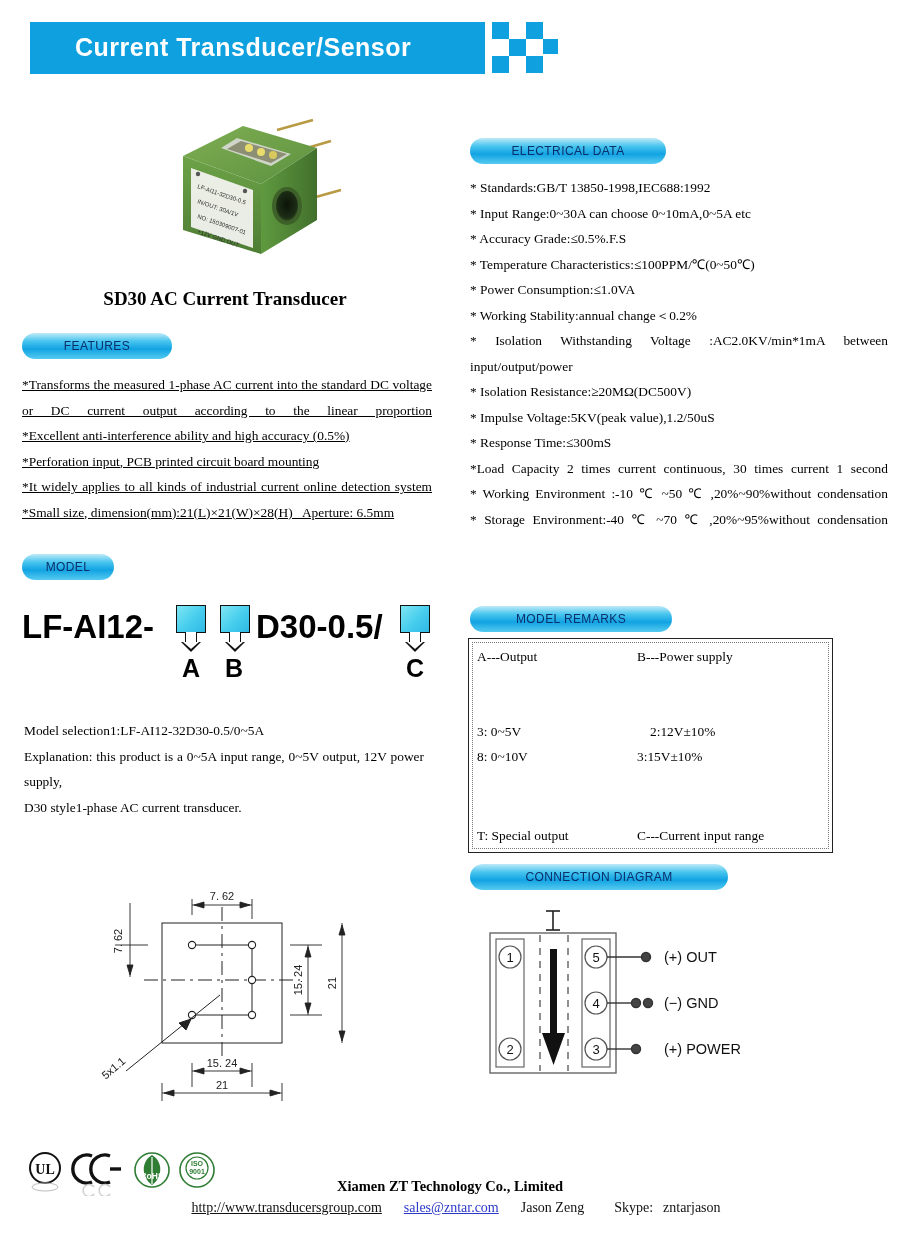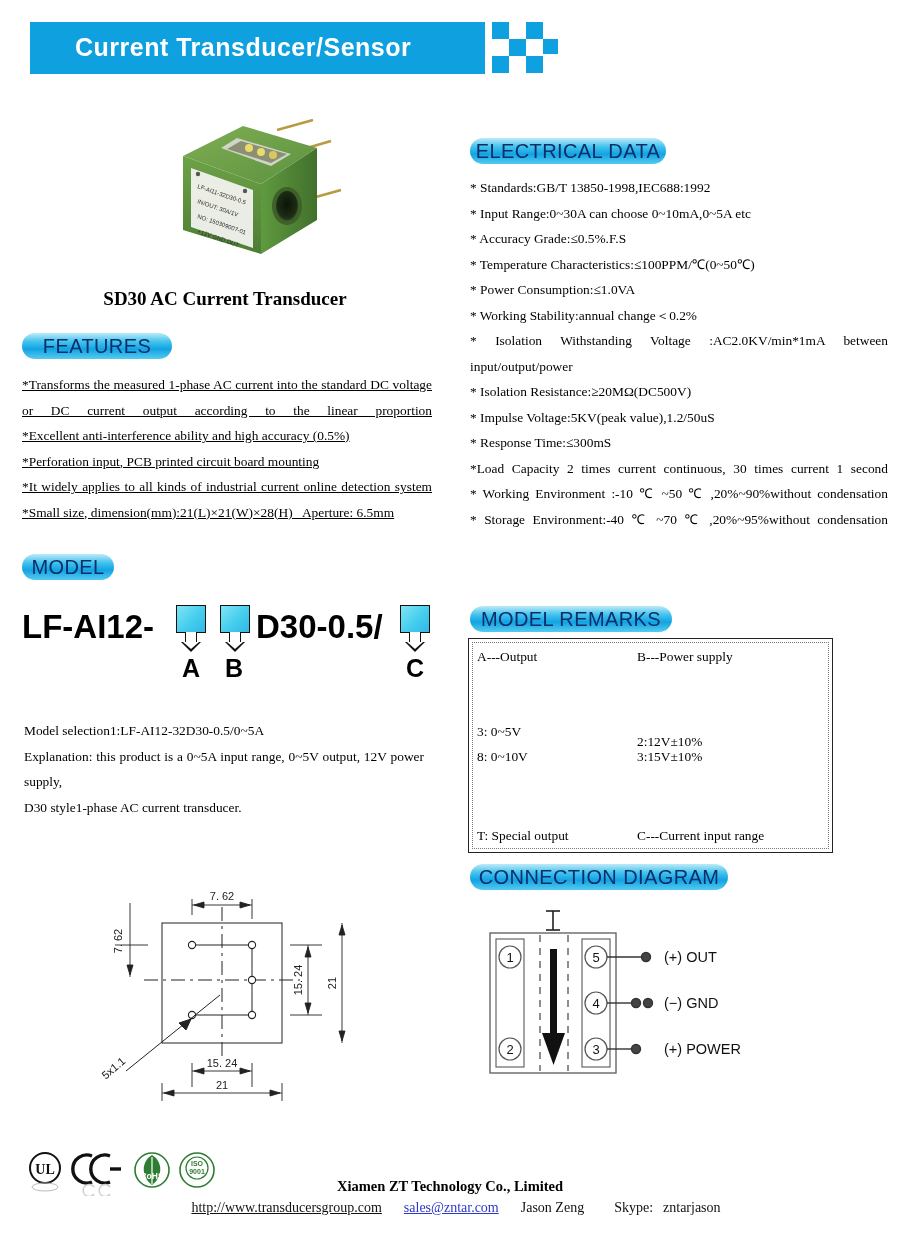--- a/index.html
+++ b/index.html
@@ -33,21 +33,21 @@
     position: absolute; left: 0; top: 288px; width: 450px; text-align: center;
     font-weight: bold; font-size: 19px; font-family: "Liberation Serif", serif;
   }
 
   
   .badge {
     position: absolute; height: 26px; border-radius: 13px;
     background: linear-gradient(to bottom, #bfeaf8 0%, #46c4ee 32%, #12a3e3 62%, #55cbf0 100%);
     display: flex; align-items: center; justify-content: center;
     font-family: "Liberation Sans", sans-serif;
-    font-size: 20px; color: #0b2f6b; letter-spacing: .4px;
+    font-size: 12px; color: #0b2f6b; letter-spacing: .4px;
     white-space: nowrap; padding: 8px 14px;
   }
 
   
   .bodytext {
     position: absolute;
     font-family: "Liberation Serif", serif;
     font-size: 13.4px; line-height: 25.5px;
     text-align: justify; color: #000;
   }
@@ -338,21 +338,21 @@
   </div>
 
   <div class="badge" style="left:470px; top:606px; width:202px;">MODEL REMARKS</div>
 
   <div class="remarks-table">
     <div class="remarks-inner"></div>
     <div class="rt-cell" style="left:8px; top:10px;">A---Output</div>
     <div class="rt-cell" style="left:168px; top:10px;">B---Power supply</div>
 
     <div class="rt-cell" style="left:8px; top:85px;">3: 0~5V</div>
-    <div class="rt-cell" style="left:168px; top:85px;margin-top:10px;">2:12V±10%</div>
+    <div class="rt-cell" style="left:181px; top:85px;">2:12V±10%</div>
     <div class="rt-cell" style="left:8px; top:110px;">8: 0~10V</div>
     <div class="rt-cell" style="left:168px; top:110px;">3:15V±10%</div>
 
     <div class="rt-cell" style="left:8px; top:189px;">T: Special output</div>
     <div class="rt-cell" style="left:168px; top:189px;">C---Current input range</div>
   </div>
 
   <div class="badge" style="left:470px; top:864px; width:258px;">CONNECTION DIAGRAM</div>
 
   <div style="position:absolute; left:478px; top:905px;">

